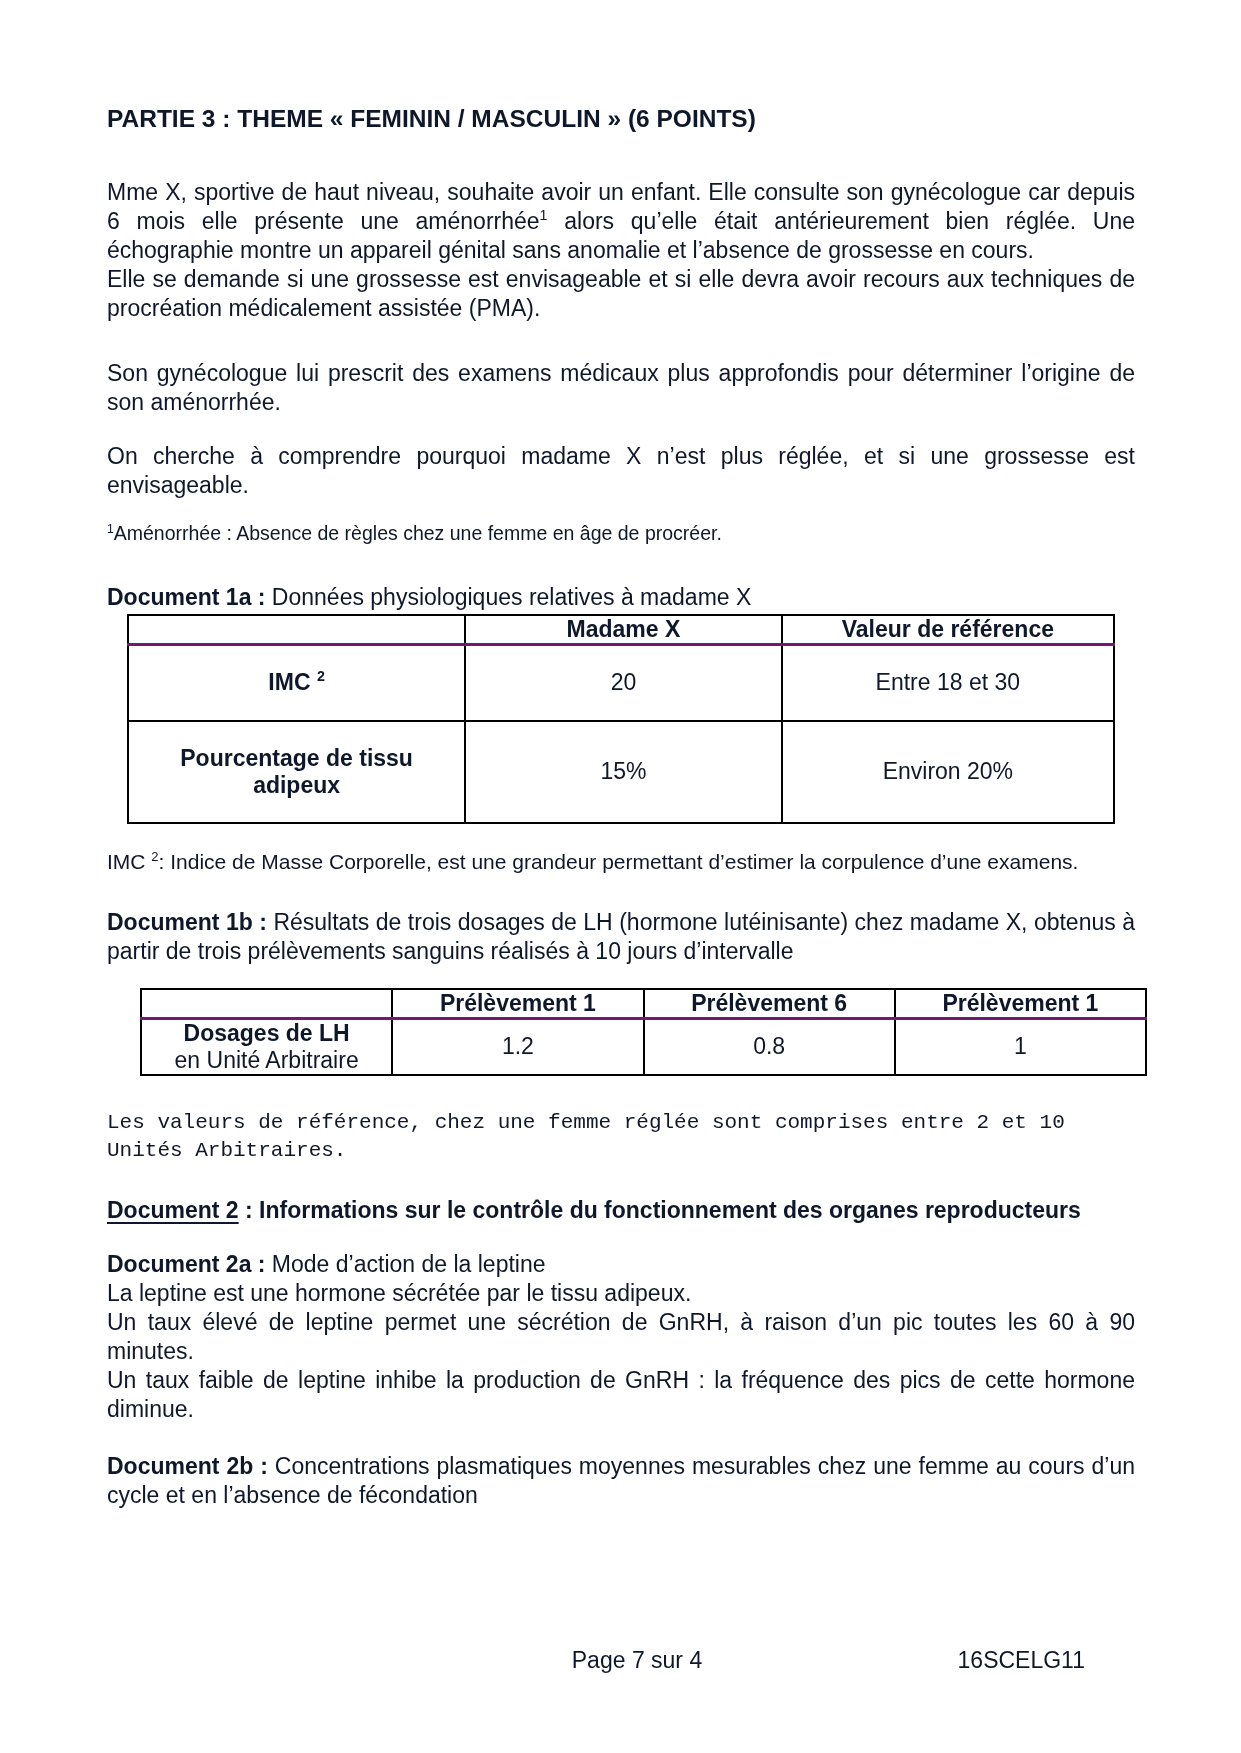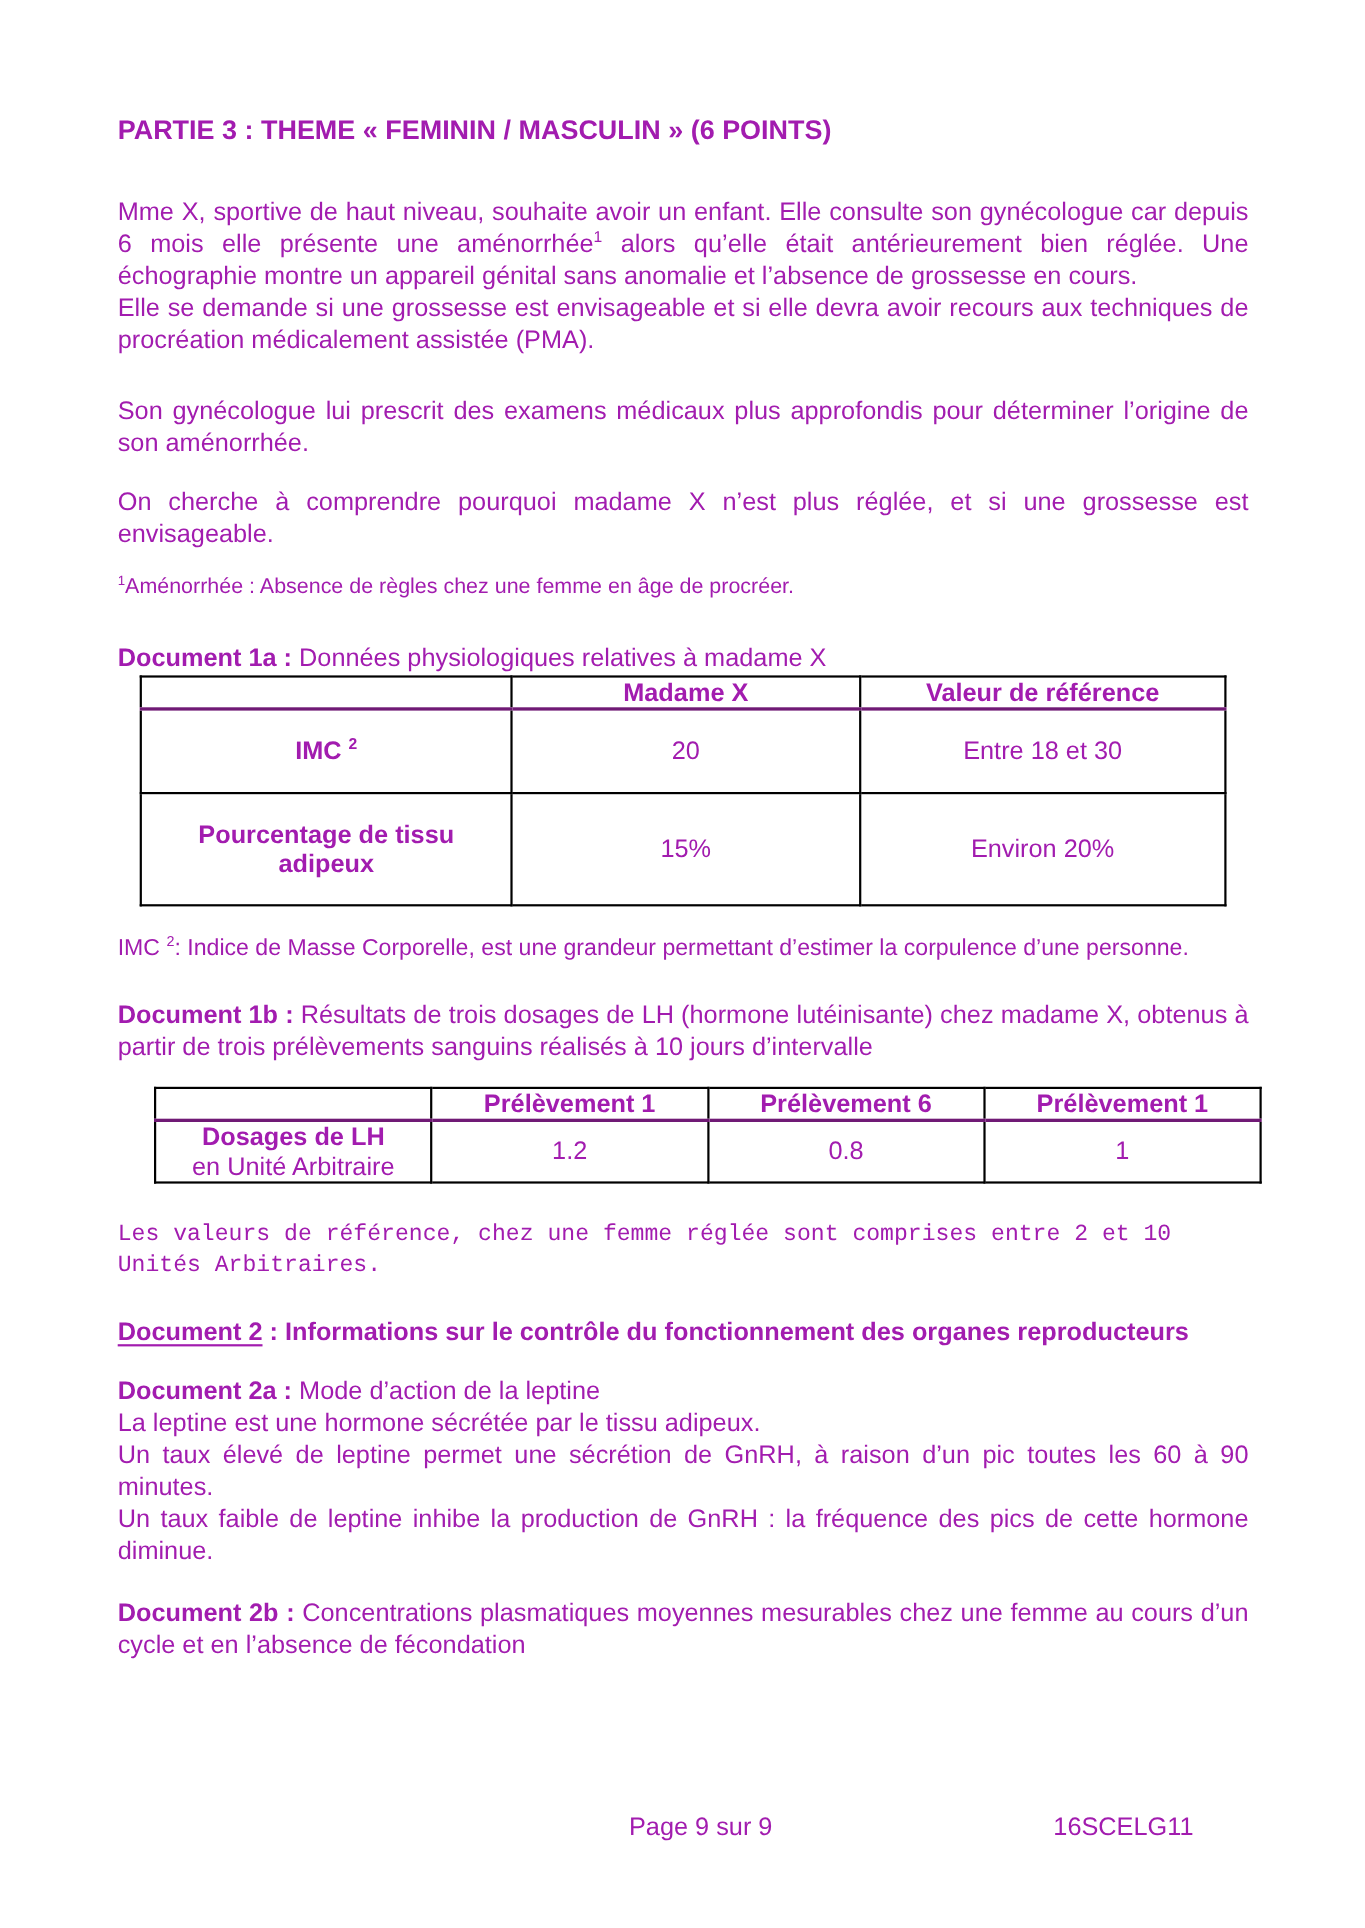--- a/index.html
+++ b/index.html
@@ -2,21 +2,21 @@
 <html lang="fr"><head>
 <meta charset="utf-8">
 <style>
   * { box-sizing: border-box; }
   html, body { margin: 0; padding: 0; background: #ffffff; }
   .page {
     position: relative;
     width: 1241px;
     height: 1753px;
     background: #ffffff;
-    color: #a21caf;
+    color: #0f172a;
     font-family: "Liberation Sans", "DejaVu Sans", sans-serif;
     padding: 104px 106px 0 107px;
     overflow: hidden;
   }
   .title {
     font-size: 24.5px;
     font-weight: bold;
     line-height: 29px;
     margin: 0 0 45px 0;
     white-space: nowrap;
@@ -109,21 +109,21 @@
       <td>Entre 18 et 30</td>
     </tr>
     <tr class="r2">
       <td class="b cell-narrow"><span>Pourcentage de tissu adipeux</span></td>
       <td>15%</td>
       <td>Environ 20%</td>
     </tr>
   </tbody>
     </table>
 
-  <div class="imc-note"><span>IMC </span><sup>2</sup><span>: Indice de Masse Corporelle, est une grandeur permettant d’estimer la corpulence d’une personne.</span></div>
+  <div class="imc-note"><span>IMC </span><sup>2</sup><span>: Indice de Masse Corporelle, est une grandeur permettant d’estimer la corpulence d’une examens.</span></div>
 
   <div class="heading-line just doc1b-heading"><span class="b">Document 1b :</span><span> Résultats de trois dosages de LH (hormone lutéinisante) chez madame X, obtenus à partir de trois prélèvements sanguins réalisés à 10 jours d’intervalle</span></div>
 
   <table class="t2">
     <colgroup>
         <col style="width:25%">
         <col style="width:25%">
         <col style="width:25%">
         <col style="width:25%">
       </colgroup>
@@ -153,17 +153,17 @@
   <div class="body-text just pblock doc2a-block">
     <div class="pline"><span class="b">Document 2a :</span><span> Mode d’action de la leptine</span></div>
     <div class="pline">La leptine est une hormone sécrétée par le tissu adipeux.</div>
     <div class="pline">Un taux élevé de leptine permet une sécrétion de GnRH, à raison d’un pic toutes les 60 à 90 minutes.</div>
     <div class="pline">Un taux faible de leptine inhibe la production de GnRH : la fréquence des pics de cette hormone diminue.</div>
   </div>
 
   <div class="heading-line just doc2b-heading"><span class="b">Document 2b :</span><span> Concentrations plasmatiques moyennes mesurables chez une femme au cours d’un cycle et en l’absence de fécondation</span></div>
 
   <div class="footer">
-    <div class="footer-center">Page 9 sur 9</div>
+    <div class="footer-center">Page 7 sur 4</div>
     <div class="footer-right">16SCELG11</div>
   </div>
 
 </div>
 
 </body></html>

